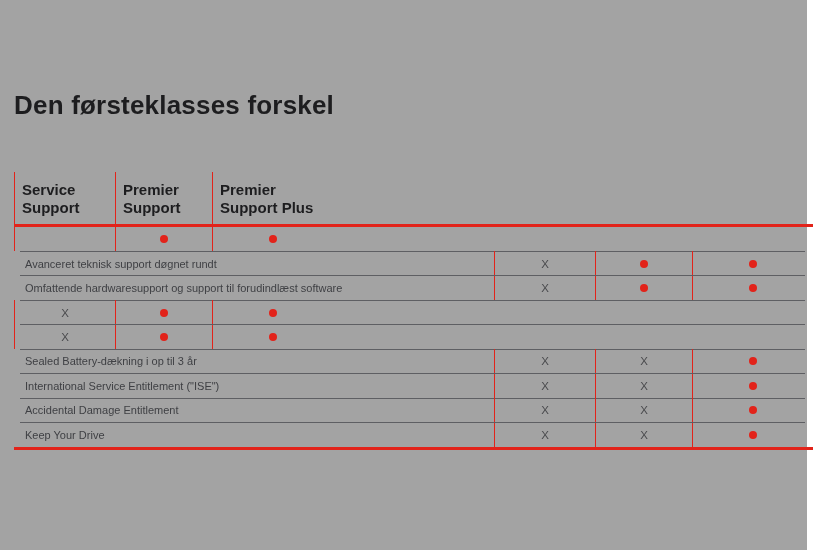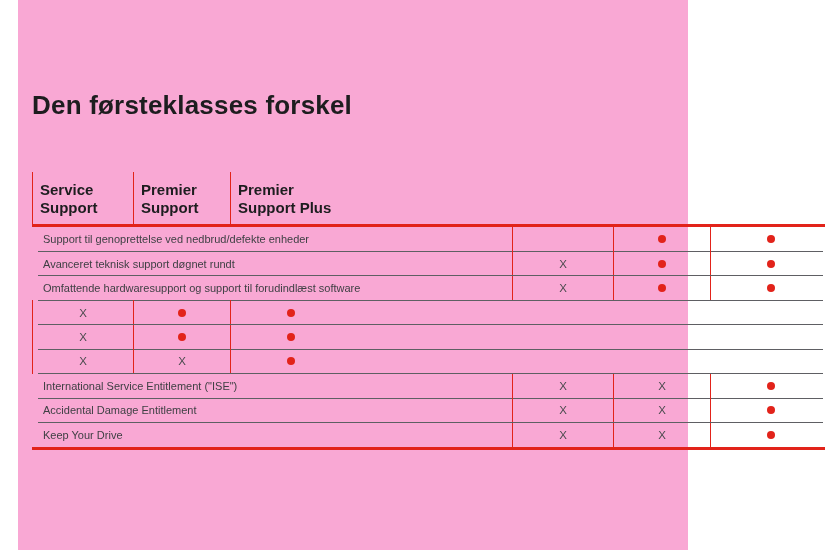--- a/index.html
+++ b/index.html
@@ -8,21 +8,21 @@
     --ink: #1d1d1f;
     --row-ink: #3f4044;
   }
   * { box-sizing: border-box; margin: 0; padding: 0; }
   html, body {
     width: 825px; height: 550px;
     background: #ffffff;
     overflow: hidden;
     font-family: "Liberation Sans", "DejaVu Sans", sans-serif;
   }
-  .page { position: relative; width: 670px; height: 550px; background: #f9a8d4; margin-left: 18px; }
+  .page { position: relative; width: 807px; height: 550px; background: #a3a3a3; }
 
   .page-title {
     position: absolute;
     left: 14px; top: 90px;
     font-size: 26px;
     font-weight: 700;
     letter-spacing: 0.2px;
     color: var(--ink);
   }
 
@@ -130,21 +130,20 @@
       <div class="plan-head col-2">
         <div>
           <span>Premier</span><br>
           <span>Support Plus</span>
         </div>
       </div>
     </div>
 
     <div class="rows" id="rows-container">
         <div class="row">
-          <div class="cell feature-cell">Support til genoprettelse ved nedbrud/defekte enheder</div>
           <div class="cell mark-cell col-0"></div>
           <div class="cell mark-cell col-1">
             <span class="dot"></span>
           </div>
           <div class="cell mark-cell col-2">
             <span class="dot"></span>
           </div>
         </div>
         <div class="row">
           <div class="cell feature-cell">Avanceret teknisk support døgnet rundt</div>
@@ -186,20 +185,21 @@
             <span class="xmark">X</span>
           </div>
           <div class="cell mark-cell col-1">
             <span class="dot"></span>
           </div>
           <div class="cell mark-cell col-2">
             <span class="dot"></span>
           </div>
         </div>
         <div class="row">
+          <div class="cell feature-cell">Sealed Battery-dækning i op til 3 år</div>
           <div class="cell mark-cell col-0">
             <span class="xmark">X</span>
           </div>
           <div class="cell mark-cell col-1">
             <span class="xmark">X</span>
           </div>
           <div class="cell mark-cell col-2">
             <span class="dot"></span>
           </div>
         </div>

